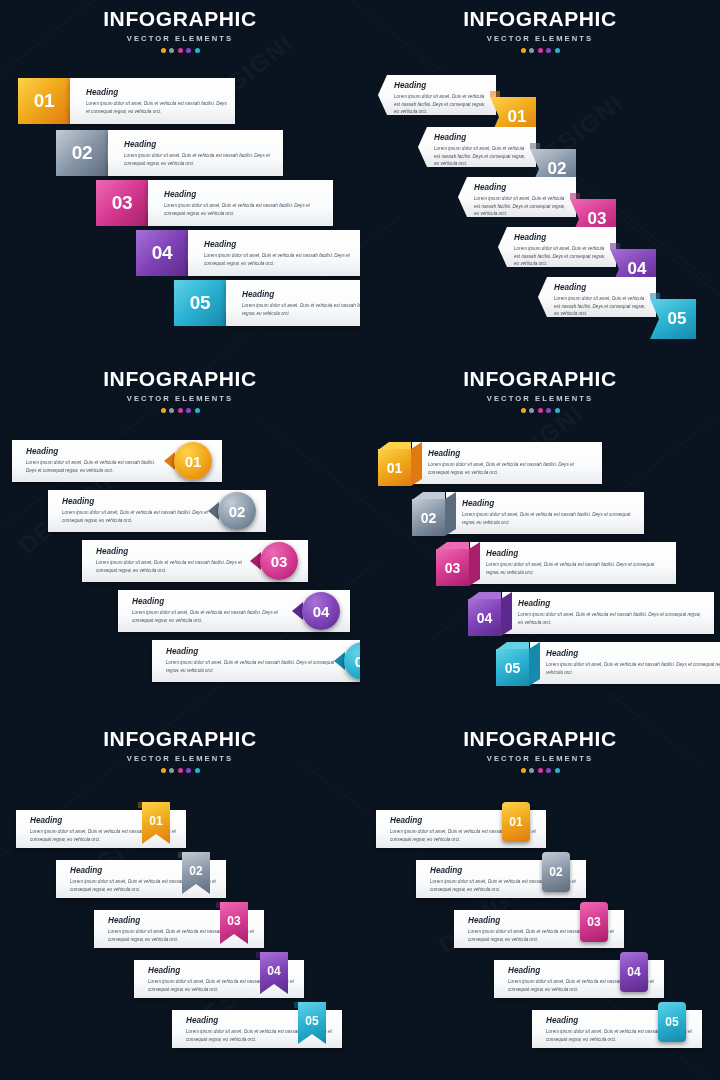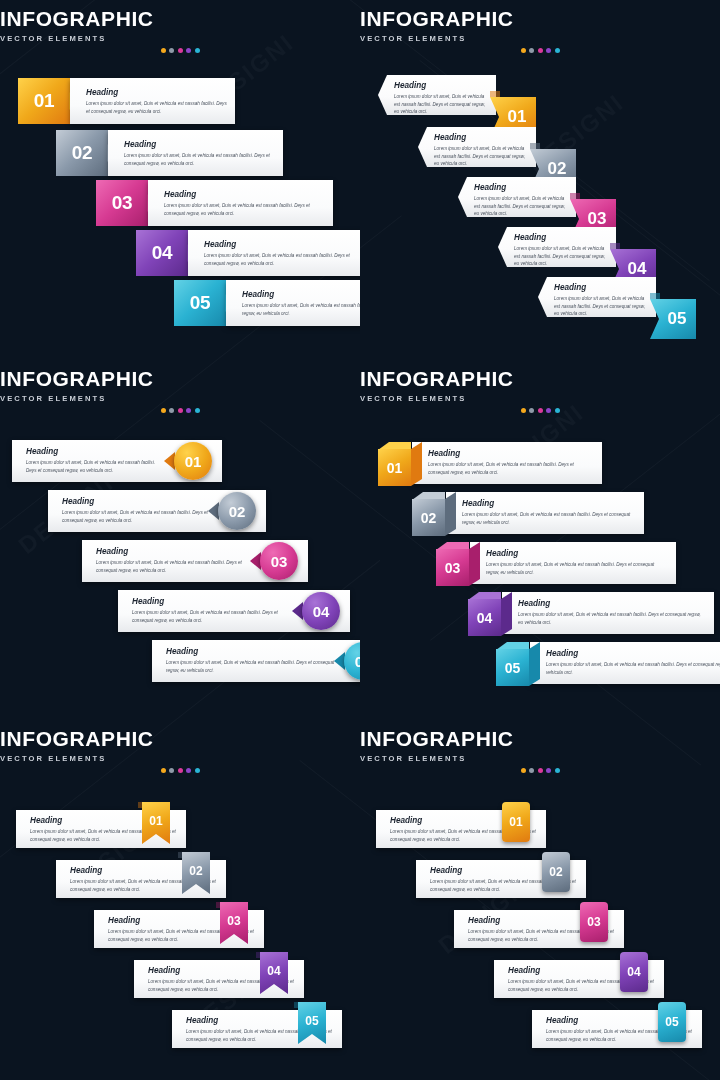--- a/index.html
+++ b/index.html
@@ -11,21 +11,21 @@
   #stage{ position:relative; width:720px; height:1080px; background:#0a1420; }
 
   
   .wm-line{ position:absolute; background:rgba(255,255,255,.035); height:1px; transform-origin:0 0; pointer-events:none; }
   .wm-text{ position:absolute; color:rgba(255,255,255,.030); font-weight:700;
             letter-spacing:2px; white-space:nowrap; pointer-events:none; }
 
   .panel{ position:absolute; width:360px; height:360px; overflow:hidden; }
 
   
-  .hdr{ position:absolute; left:0; top:8px; width:360px; }
+  .hdr{ position:absolute; left:0; top:8px; width:360px; text-align:center; }
   .hdr-title{ color:#fff; font-size:21px; font-weight:700; letter-spacing:.6px; line-height:1; }
   .hdr-sub{ color:#c9ced6; font-size:7.6px; font-weight:600; letter-spacing:2.1px; margin-top:5px; }
   .dots{ display:flex; justify-content:center; gap:3.5px; margin-top:5px; }
   .dot{ width:5px; height:5px; border-radius:50%; }
 
   
   .h-txt{ font-style:italic; font-weight:700; color:#1c2430; font-size:8.2px; line-height:1; margin-bottom:3px; }
   .b-txt{ font-style:italic; color:#4a525e; font-size:4.6px; line-height:1.62; }
 
   

